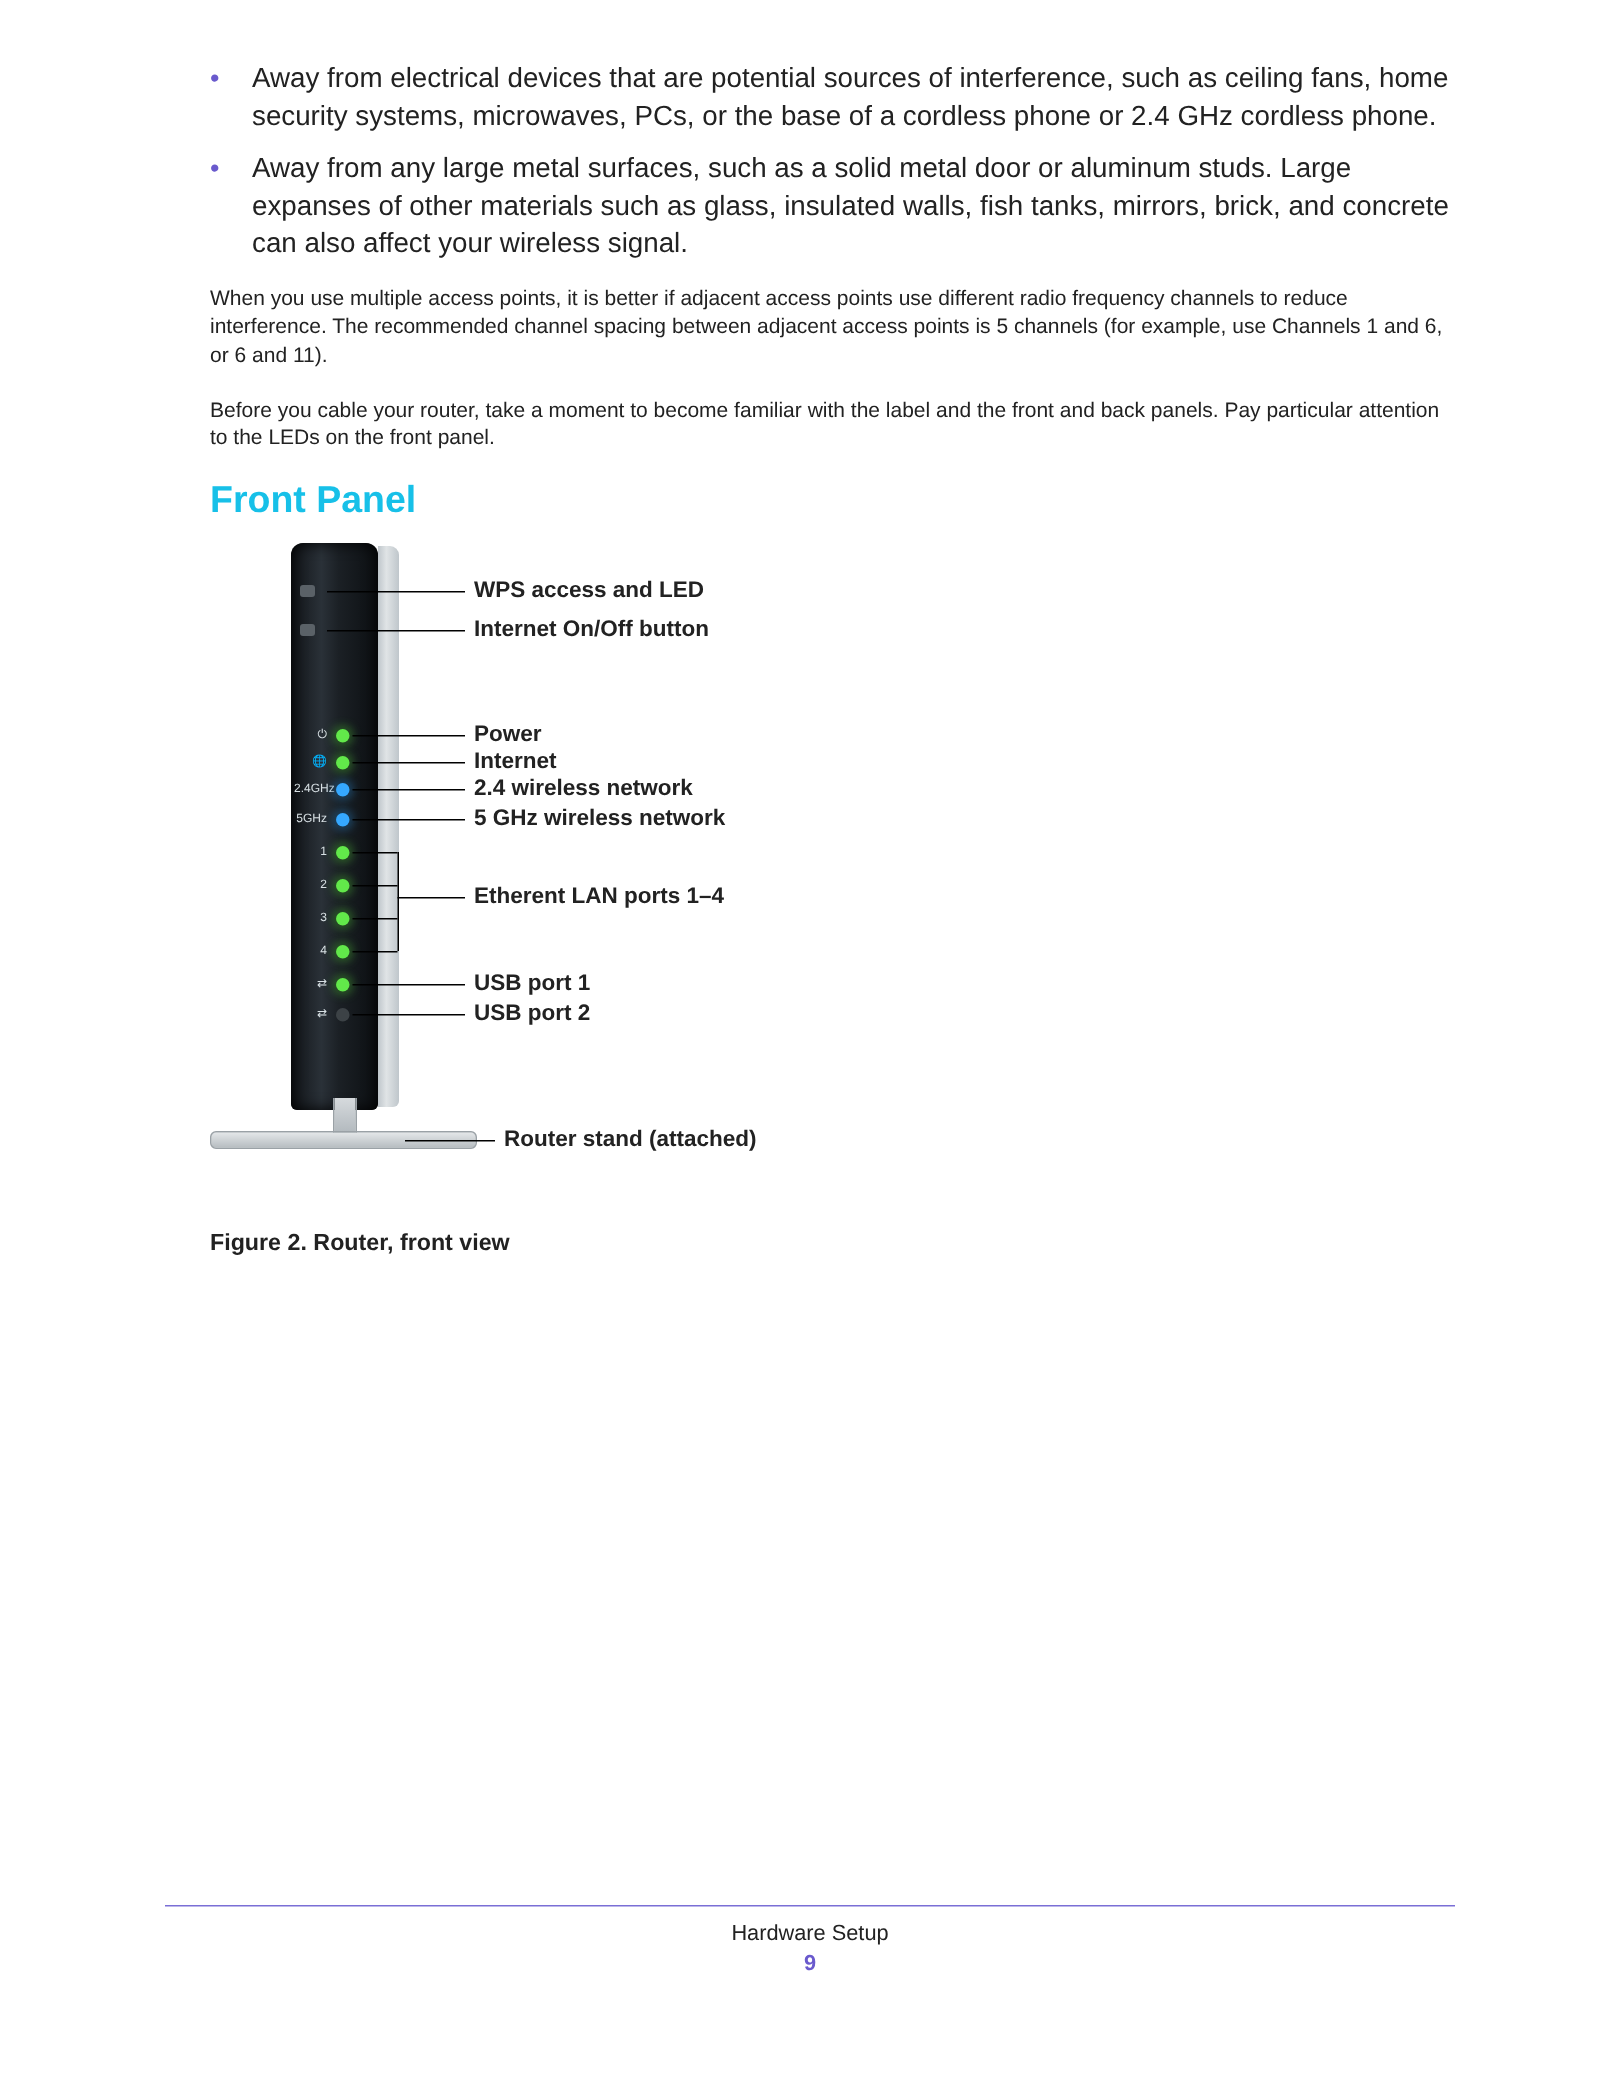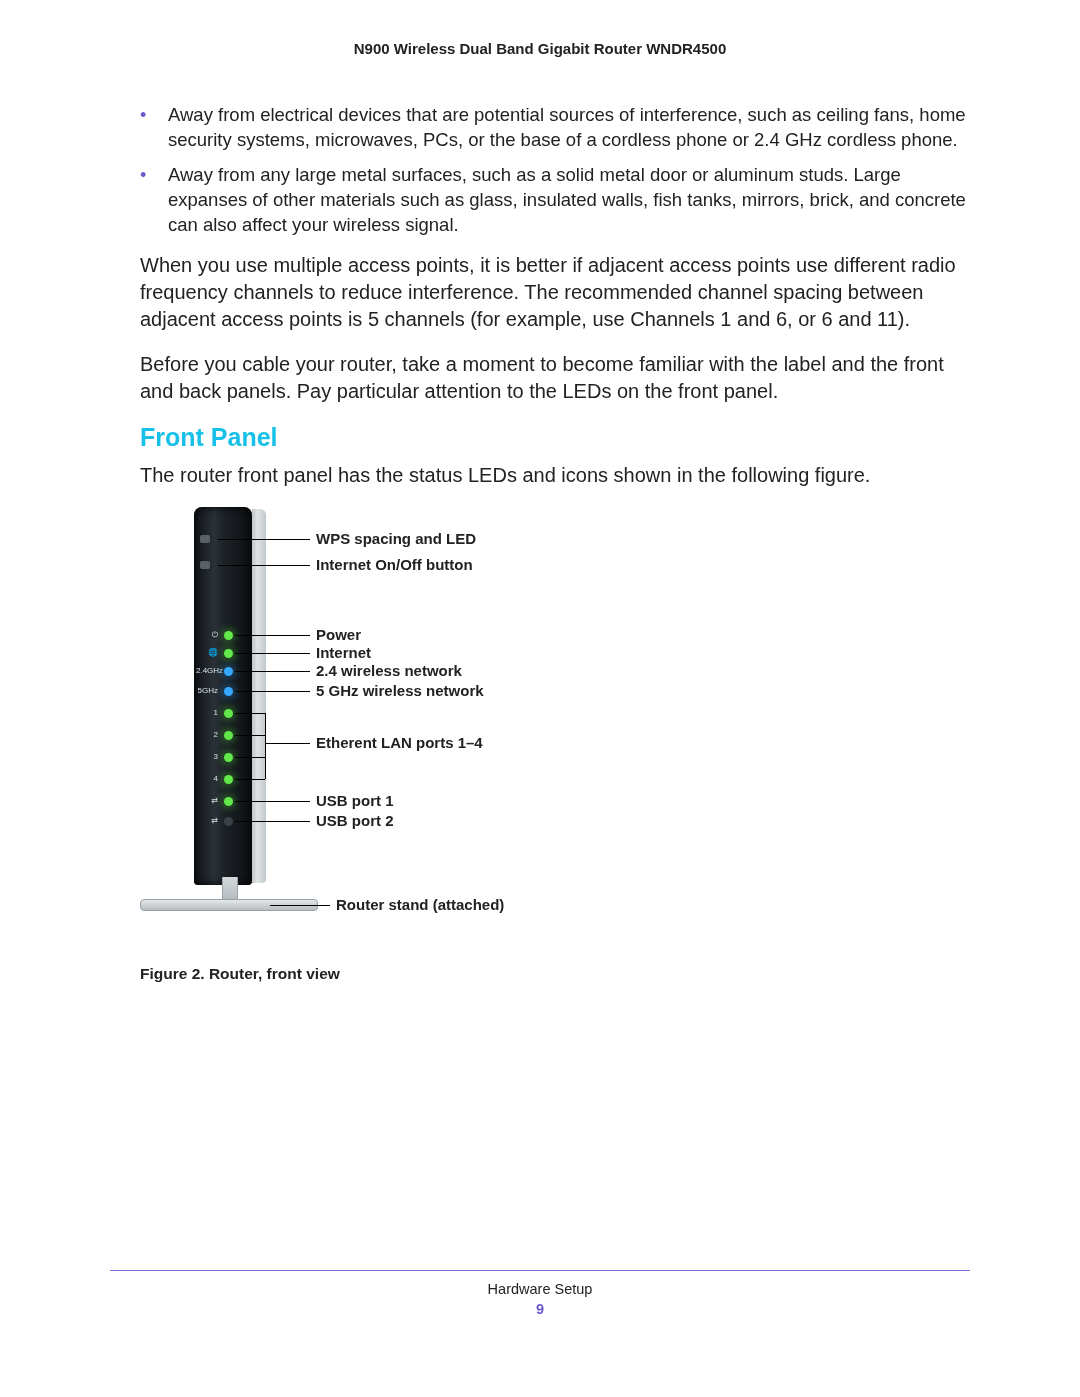--- a/index.html
+++ b/index.html
@@ -37,21 +37,21 @@
   }
   ul.bullets li::before {
     content: "•";
     position: absolute;
     left: 0;
     top: 0;
     color: #6a5acd;
     font-size: 18px;
   }
   p.body {
-    font-size: 20px;
+    font-size: 14px;
     line-height: 1.35;
     margin: 0 0 18px 0;
     padding-left: 30px;
   }
   h1.section {
     color: #17c0e8;
     font-size: 30px;
     font-weight: bold;
     margin: 28px 0 12px 0;
   }
@@ -184,35 +184,33 @@
     font-weight: bold;
     font-size: 14.5px;
     margin-top: 4px;
   }
 </style>
 </head>
 <body>
 
 <div class="page">
 
-  <div class="doc-title">N900 Wireless Dual Band Gigabit Router WNDR4500</div>
 
   <ul class="bullets">
     <li>Away from electrical devices that are potential sources of interference, such as ceiling fans, home security systems, microwaves, PCs, or the base of a cordless phone or 2.4 GHz cordless phone.</li>
     <li>Away from any large metal surfaces, such as a solid metal door or aluminum studs. Large expanses of other materials such as glass, insulated walls, fish tanks, mirrors, brick, and concrete can also affect your wireless signal.</li>
   </ul>
 
   <p class="body">When you use multiple access points, it is better if adjacent access points use different radio frequency channels to reduce interference. The recommended channel spacing between adjacent access points is 5 channels (for example, use Channels 1 and 6, or 6 and 11).</p>
 
 
   <p class="body">Before you cable your router, take a moment to become familiar with the label and the front and back panels. Pay particular attention to the LEDs on the front panel.</p>
 
   <h2 class="subsection">Front Panel</h2>
 
-  <p class="body">The router front panel has the status LEDs and icons shown in the following figure.</p>
 
   <div class="figure-wrap">
 
     <div class="router-side"></div>
     <div class="router-body"></div>
 
     <div class="top-btn" style="top:28px;"></div>
     <div class="top-btn" style="top:54px;"></div>
 
     <span class="panel-label" style="top:124px;">⏻</span>
@@ -238,21 +236,21 @@
 
     <span class="panel-label" style="top:290px;">⇄</span>
     <div class="led green" style="top:290px;"></div>
     <span class="panel-label" style="top:310px;">⇄</span>
     <div class="led dim" style="top:310px;"></div>
 
     <div class="stand-stem"></div>
     <div class="stand-base"></div>
 
     <div class="lead" style="left:78px; top:32px; width:92px;"></div>
-    <div class="callout" style="left:176px; top:24px;">WPS spacing and LED</div>
+    <div class="callout" style="left:176px; top:24px;">WPS access and LED</div>
 
     <div class="lead" style="left:78px; top:58px; width:92px;"></div>
     <div class="callout" style="left:176px; top:50px;">Internet On/Off button</div>
 
     <div class="lead" style="left:95px; top:128px; width:75px;"></div>
     <div class="callout" style="left:176px; top:120px;">Power</div>
 
     <div class="lead" style="left:95px; top:146px; width:75px;"></div>
     <div class="callout" style="left:176px; top:138px;">Internet</div>
 

